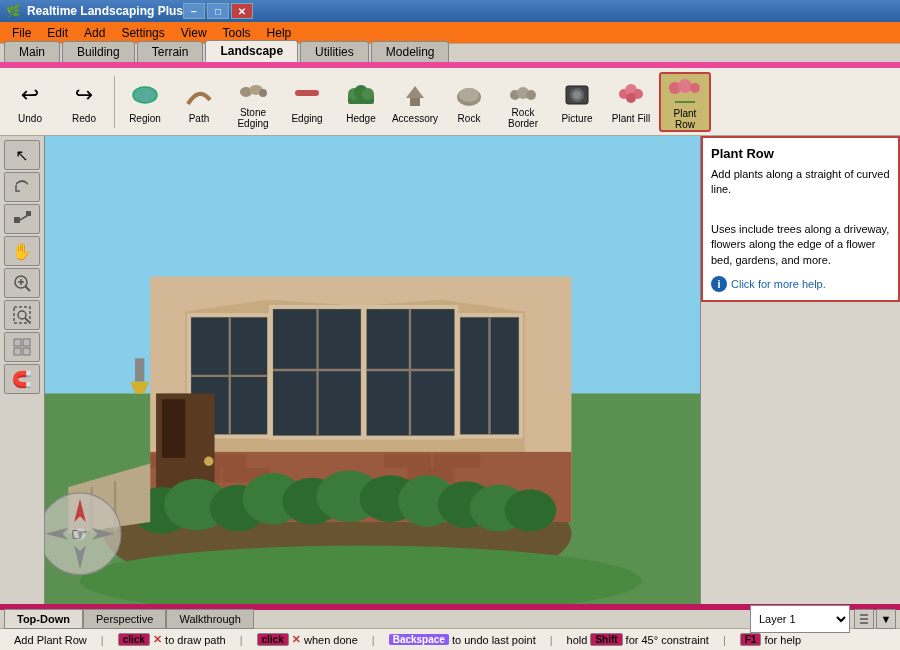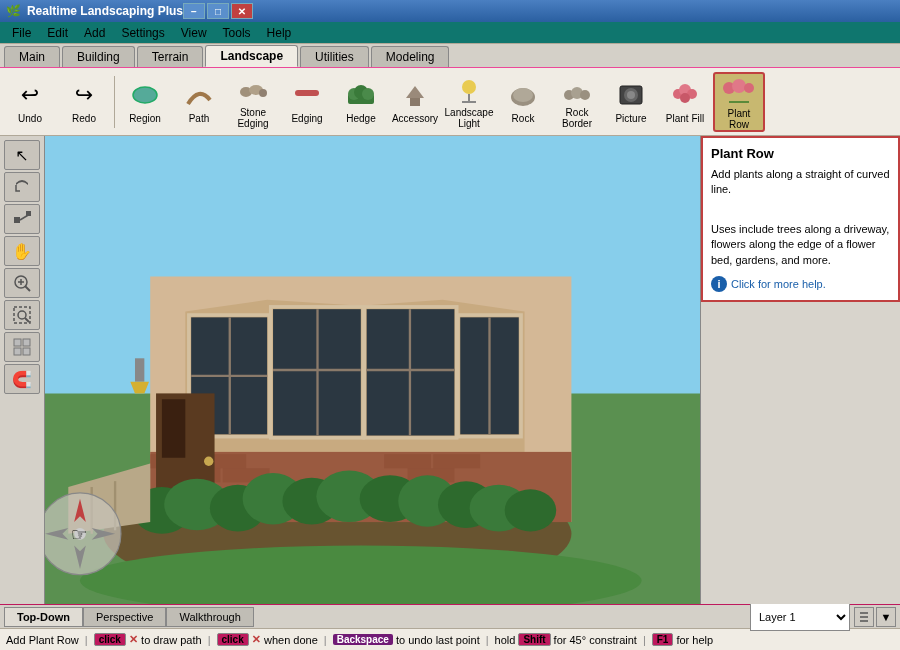--- a/index.html
+++ b/index.html
@@ -19,42 +19,42 @@
     }
     #titlebar .win-buttons { display: flex; gap: 2px; }
     #titlebar .win-btn {
       width: 22px; height: 16px; background: #5a8fcc; border: 1px solid #7ab; color: white;
       font-size: 10px; display: flex; align-items: center; justify-content: center; cursor: pointer;
     }
     #titlebar .win-btn.close { background: #c04040; }
 
     
     #menubar {
-      background: #0f766e;
+      background: #f97316;
       height: 22px;
       display: flex;
       align-items: center;
       padding: 0 4px;
       border-bottom: 1px solid #b0a898;
     }
     .menu-item {
       padding: 2px 8px;
       cursor: pointer;
       font-size: 12px;
       color: #000;
     }
 
     
     #tabbar {
       background: #d4d0c8;
       height: 24px;
       display: flex;
       align-items: flex-end;
       padding: 0 4px;
-      border-bottom: 1px solid #ec4899;
+      border-bottom: 6px solid #ec4899;
     }
     .tab {
       padding: 3px 14px;
       background: #c0bdb5;
       border: 1px solid #888;
       border-bottom: none;
       cursor: pointer;
       font-size: 12px;
       margin-right: 2px;
       border-radius: 3px 3px 0 0;
@@ -194,21 +194,21 @@
       border-radius: 50%;
       color: white;
       font-size: 11px;
       display: flex; align-items: center; justify-content: center;
       font-weight: bold;
     }
 
     
     #viewbar {
       background: #d4d0c8;
-      border-top: 1px solid #be185d;
+      border-top: 6px solid #be185d;
       height: 24px;
       display: flex;
       align-items: center;
       padding: 0 4px;
       gap: 0;
     }
     .view-btn {
       padding: 2px 12px;
       background: #c0bdb5;
       border: 1px solid #888;
@@ -242,35 +242,35 @@
       font-size: 11px;
     }
 
     
     #statusbar {
       background: #f0ece4;
       border-top: 1px solid #b0a898;
       height: 22px;
       display: flex;
       align-items: center;
-      padding: 0 6px;
+      padding: 0 14px;
       font-size: 11px;
-      gap: 4px;
+      gap: 12px;
     }
     .status-segment { display: flex; align-items: center; gap: 3px; }
     .status-key {
       background: #be185d;
       border: 1px solid #888;
       border-radius: 2px;
       padding: 0 4px;
       font-size: 10px;
       font-weight: bold;
     }
     .status-highlight {
-      background: #701a75;
+      background: #8b5cf6;
       color: white;
       padding: 0 4px;
       border-radius: 2px;
       font-size: 10px;
       font-weight: bold;
     }
     .status-sep { color: #888; margin: 0 2px; }
 
     
     .scene-svg { position: absolute; top: 0; left: 0; width: 100%; height: 100%; }
@@ -363,30 +363,20 @@
     <div class="tb-label">Hedge</div>
   </div>
   <div class="tool-btn">
     <div class="tb-icon">
       <svg width="30" height="30" viewBox="0 0 30 30">
         <rect x="10" y="18" width="10" height="8" fill="#8a7a6a"></rect>
         <path d="M6 18 L15 6 L24 18 Z" fill="#9a8a7a"></path>
       </svg>
     </div>
     <div class="tb-label">Accessory</div>
-  </div>
-  <div class="tool-btn">
-    <div class="tb-icon">
-      <svg width="30" height="30" viewBox="0 0 30 30">
-        <circle cx="15" cy="12" r="7" fill="#e8c840" opacity="0.9"></circle>
-        <line x1="15" y1="19" x2="15" y2="27" stroke="#888" stroke-width="2"></line>
-        <line x1="8" y1="27" x2="22" y2="27" stroke="#888" stroke-width="2"></line>
-      </svg>
-    </div>
-    <div class="tb-label">Landscape Light</div>
   </div>
   <div class="tool-btn">
     <div class="tb-icon">
       <svg width="30" height="30" viewBox="0 0 30 30">
         <ellipse cx="15" cy="17" rx="12" ry="9" fill="#9a9080"></ellipse>
         <ellipse cx="15" cy="15" rx="10" ry="7" fill="#b0a898"></ellipse>
       </svg>
     </div>
     <div class="tb-label">Rock</div>
   </div>

